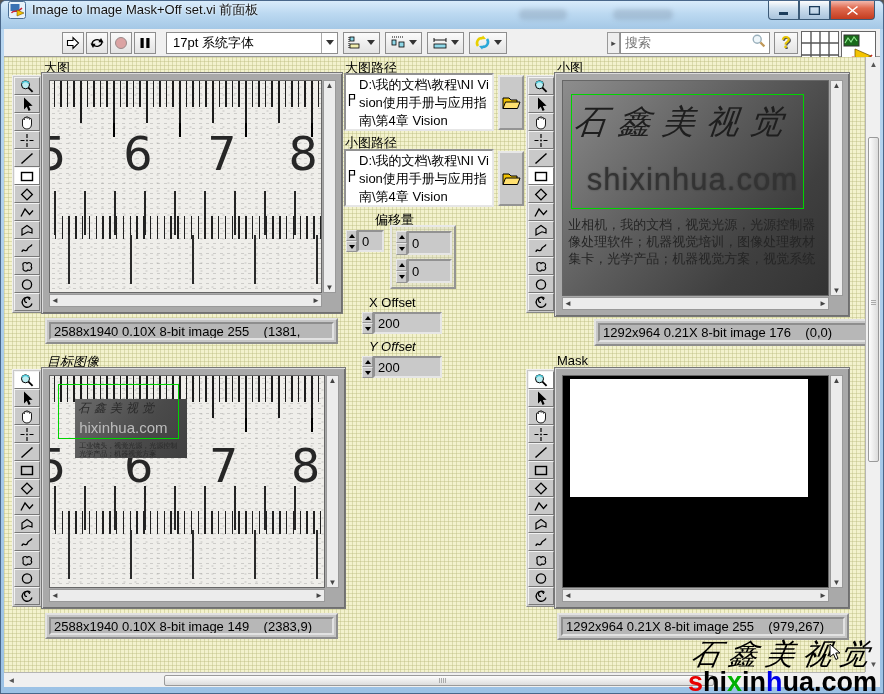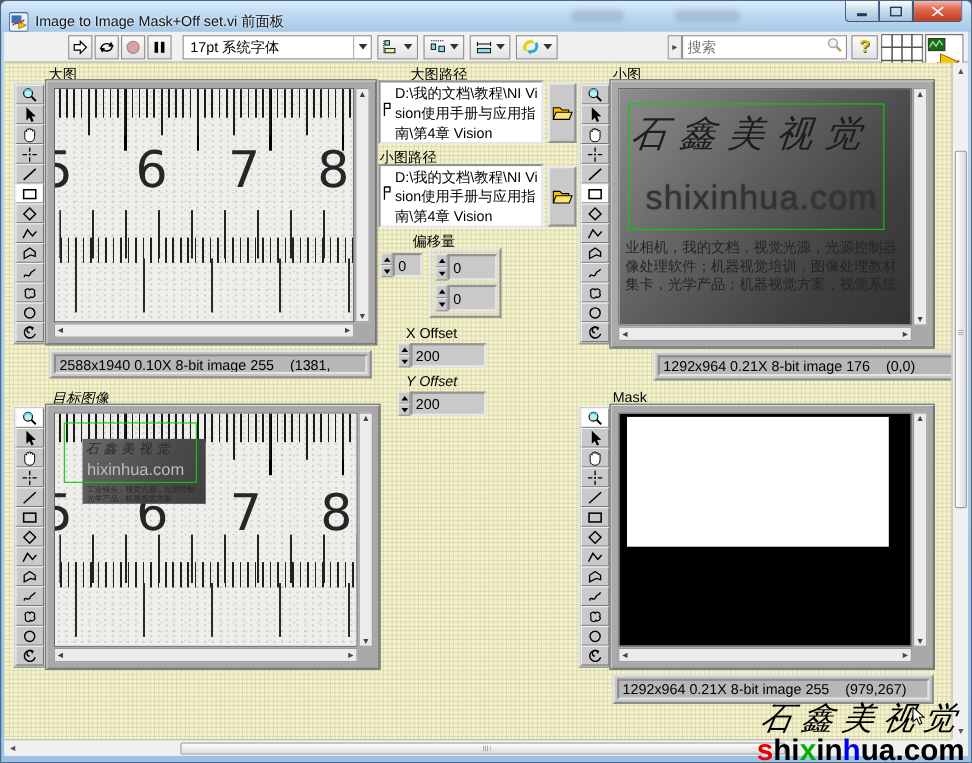--- a/index.html
+++ b/index.html
@@ -5,21 +5,21 @@
   * { margin:0; padding:0; box-sizing:border-box; }
   html,body { width:884px; height:694px; }
   body { font-family:"Liberation Sans","DejaVu Sans",sans-serif; background:#555; }
 
   .window { position:relative; width:884px; height:694px;
     background:linear-gradient(#b9d7f1,#9cc2e5);
     border:1px solid #49678a; border-radius:6px 6px 0 0; overflow:hidden; }
 
   
   .titlebar { position:absolute; left:0; top:0; right:0; height:28px;
-    background:linear-gradient(#d9ecfb,#bcd9f1 45%,#a5c8e6); display:flex; align-items:flex-end; }
+    background:linear-gradient(#d9ecfb,#bcd9f1 45%,#a5c8e6); display:flex; align-items:flex-start; }
   .tb-icon { width:18px; height:18px; margin:0 6px 0 7px; }
   .tb-title { font-size:13px; color:#111; text-shadow:0 0 3px #fff; }
   .tb-smudge { position:absolute; top:8px; height:11px; border-radius:5px;
     background:rgba(110,130,150,.28); filter:blur(2px); }
   .winbtns { position:absolute; right:8px; top:0; display:flex; }
   .winbtn { width:31px; height:19px; border:1px solid #3c5a77; border-top:none;
     background:linear-gradient(#fdfdfd,#cfe0ef 40%,#a9c3dc);
     display:flex; align-items:center; justify-content:center;
     font-size:11px; color:#333; }
   .winbtn.min { border-radius:0 0 0 4px; }
@@ -421,21 +421,21 @@
             </div>
           <div class="imaq-hs">
               <span>◄</span>
               <span>►</span>
             </div>
         </div>
         <div class="status" style="left:41px; top:261px; width:293px; height:26px;">
           <div class="status-in">2588x1940 0.10X 8-bit image 255    (1381,</div>
         </div>
 
-        <div class="lbl" style="left:341px; top:2px;margin-left:28px;">大图路径</div>
+        <div class="lbl" style="left:341px; top:2px;">大图路径</div>
         <div class="pathctl" style="left:340px; top:16px; width:150px; height:58px;">
           <span class="path-glyph"><svg width="10" height="14" viewBox="0 0 10 14">
                 <path d="M2.5 1 v12 M2.5 1.5 h5 v4.5 h-5" fill="none" stroke="#000" stroke-width="1.2"></path>
               </svg></span>
           <div class="path-text">D:\我的文档\教程\NI Vision使用手册与应用指南\第4章 Vision</div>
         </div>
         <div class="browse" style="left:494px; top:18px; width:26px; height:55px;">
           <svg width="19" height="14" viewBox="0 0 19 14">
               <path d="M1 12.5 V2 h6 l2 2 h6 v2" fill="#f2c200" stroke="#000"></path>
               <path d="M1 12.5 L3.5 6 h14.5 L15.5 12.5 Z" fill="#ffe070" stroke="#000"></path>
@@ -712,20 +712,23 @@
           </div>
           <div class="imaq-vs">
               <span>▲</span>
               <span>▼</span>
             </div>
           <div class="imaq-hs">
               <span>◄</span>
               <span>►</span>
             </div>
         </div>
+        <div class="status" style="left:41px; top:556px; width:293px; height:26px;">
+          <div class="status-in">2588x1940 0.10X 8-bit image 149    (2383,9)</div>
+        </div>
 
         <div class="lbl" style="left:553px; top:296px;">Mask</div>
         <div class="palette" style="left:522px; top:312px;">
             <div class="tool selected">
               <svg width="16" height="15" viewBox="0 0 16 15">
                 <circle cx="6.5" cy="5.8" r="4" fill="#bdeef2" stroke="#000"></circle>
                 <path d="M3.2 4.2 a4 4 0 0 1 6.6 0" fill="none" stroke="#49c8d8" stroke-width="1.6"></path>
                 <line x1="9.4" y1="8.6" x2="13.6" y2="12.8" stroke="#000" stroke-width="1.8"></line>
               </svg>
             </div>

